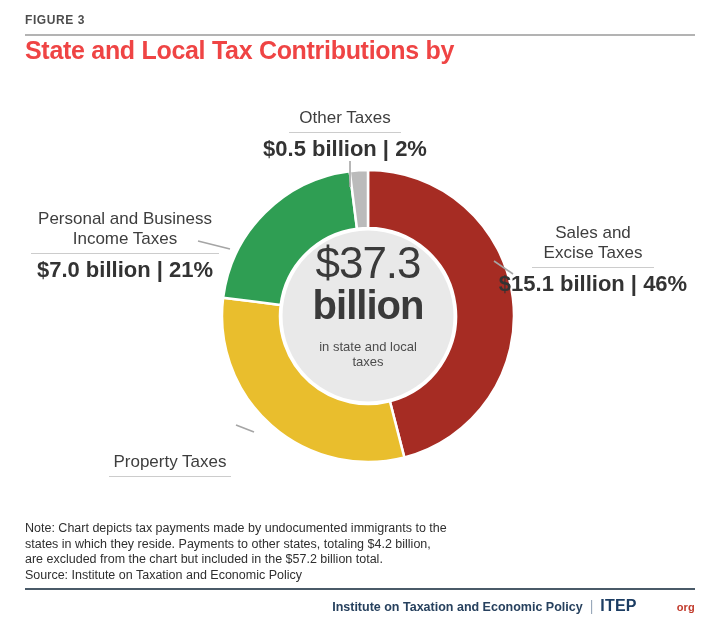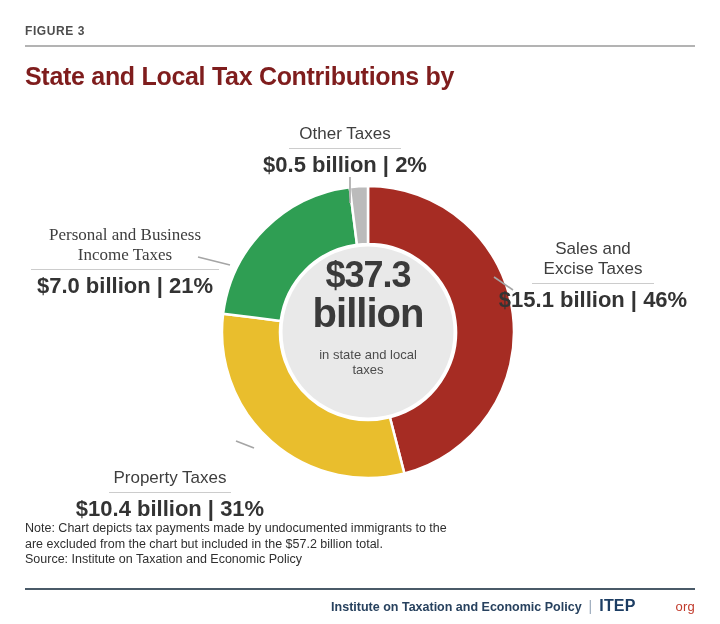--- a/index.html
+++ b/index.html
@@ -3,57 +3,57 @@
 <meta charset="utf-8">
 <style>
   html, body { margin:0; padding:0; background:#ffffff; }
   .page {
     position:relative; width:720px; height:624px; background:#ffffff;
     font-family:"Liberation Sans", sans-serif; overflow:hidden;
   }
 
   
   .header { position:absolute; top:0; left:25px; right:25px; }
-  .figure-label { padding-top:24px; font-size:12px; font-weight:bold; letter-spacing:0.6px; color:#4d4d4d; }
+  .figure-label { padding-top:13px; font-size:12px; font-weight:bold; letter-spacing:0.6px; color:#4d4d4d; }
   .header-rule { border:none; border-top:2px solid #b3b3b3; margin:7px 0 0 0; }
-  .title { margin-top:15px; font-size:25px; font-weight:bold; color:#7f1d1d; line-height:1.17; letter-spacing:-0.3px; }
+  .title { margin-top:0; font-size:25px; font-weight:bold; color:#ef4444; line-height:1.17; letter-spacing:-0.3px; }
 
   
-  .chart-area { position:absolute; top:117px; left:0; width:720px; height:405px; }
+  .chart-area { position:absolute; top:101px; left:0; width:720px; height:405px; }
   .chart-svg { position:absolute; top:0; left:0; }
 
   .seg-label { position:absolute; text-align:center; }
   .seg-name { font-size:17px; line-height:1.18; color:#3e3e3e; }
   .seg-name span { display:inline-block; }
   .seg-divider { height:1px; background:#cccccc; margin:4px auto 3px auto; }
   .seg-value { font-size:22px; font-weight:bold; color:#333333; white-space:nowrap; }
 
   .label-other    { left:258px; top:7px;   width:174px; }
   .label-other    .seg-divider { width:112px; }
   .label-income   { left:20px;  top:108px; width:210px; }
-  .label-income   .seg-name span { max-width:185px;font-family:Liberation Serif, serif; }
+  .label-income   .seg-name span { max-width:185px; }
   .label-income   .seg-divider { width:188px; }
   .label-sales    { left:493px; top:122px; width:200px; }
   .label-sales    .seg-name span { max-width:118px; }
   .label-sales    .seg-divider { width:122px; }
   .label-property { left:70px;  top:311px; width:200px;margin-top:40px; }
   .label-property .seg-divider { width:122px; }
 
   .center-block { position:absolute; left:263px; top:140px; width:210px; text-align:center; color:#3a3a3a; }
-  .center-value { font-size:36px; font-weight:bold; line-height:1.0; letter-spacing:-1px; }
+  .center-value { font-size:44px; font-weight:normal; line-height:1.0; letter-spacing:-1px; }
   .center-unit  { font-size:40px; font-weight:bold; line-height:1.0; letter-spacing:-1px; }
   .center-caption { font-size:13px; color:#4c4c4c; line-height:1.15; margin:15px auto 0 auto; max-width:108px; }
 
   
   .note { position:absolute; top:521px; left:25px; font-size:12.5px; line-height:15.5px; color:#2f2f2f; }
   .footer { position:absolute; top:588px; left:25px; right:25px; border-top:2px solid #4a5a68; text-align:right; padding-top:7px; }
   .footer-org { font-size:12.5px; font-weight:bold; color:#27415e;text-align:center; }
   .footer-sep { color:#9aa9bb; margin:0 7px; font-size:14px; font-weight:normal; }
   .footer-itep { font-size:16px; font-weight:bold; color:#1c3d63; letter-spacing:0.2px; }
-  .footer-itep-suffix { font-size:13px; font-weight:normal; color:#c13a2b;padding-left:40px; }
+  .footer-itep-suffix { font-size:11px; font-weight:bold; color:#c13a2b;padding-left:40px; }
 </style>
 </head>
 <body>
 
 <div class="page">
 
   <div class="header">
     <div class="figure-label">FIGURE 3</div>
     <hr class="header-rule">
     <div class="title">
@@ -92,32 +92,32 @@
 
     <div class="seg-label label-sales">
       <div class="seg-name"><span>Sales and Excise Taxes</span></div>
       <div class="seg-divider"></div>
       <div class="seg-value">$15.1 billion | 46%</div>
     </div>
 
     <div class="seg-label label-property">
       <div class="seg-name"><span>Property Taxes</span></div>
       <div class="seg-divider"></div>
-      <div class="seg-value">$10.4 billion | 31%</div>
     </div>
 
     <div class="center-block">
       <div class="center-value">$37.3</div>
       <div class="center-unit">billion</div>
       <div class="center-caption">in state and local taxes</div>
     </div>
   </div>
 
   <div class="note">
     <div>Note: Chart depicts tax payments made by undocumented immigrants to the</div>
+    <div>states in which they reside. Payments to other states, totaling $4.2 billion,</div>
     <div>are excluded from the chart but included in the $57.2 billion total.</div>
     <div>Source: Institute on Taxation and Economic Policy</div>
   </div>
 
   <div class="footer">
     <span class="footer-org">Institute on Taxation and Economic Policy</span><span class="footer-sep">|</span><span class="footer-itep"><span>ITEP</span><span class="footer-itep-suffix">org</span></span>
   </div>
 
 </div>
 

